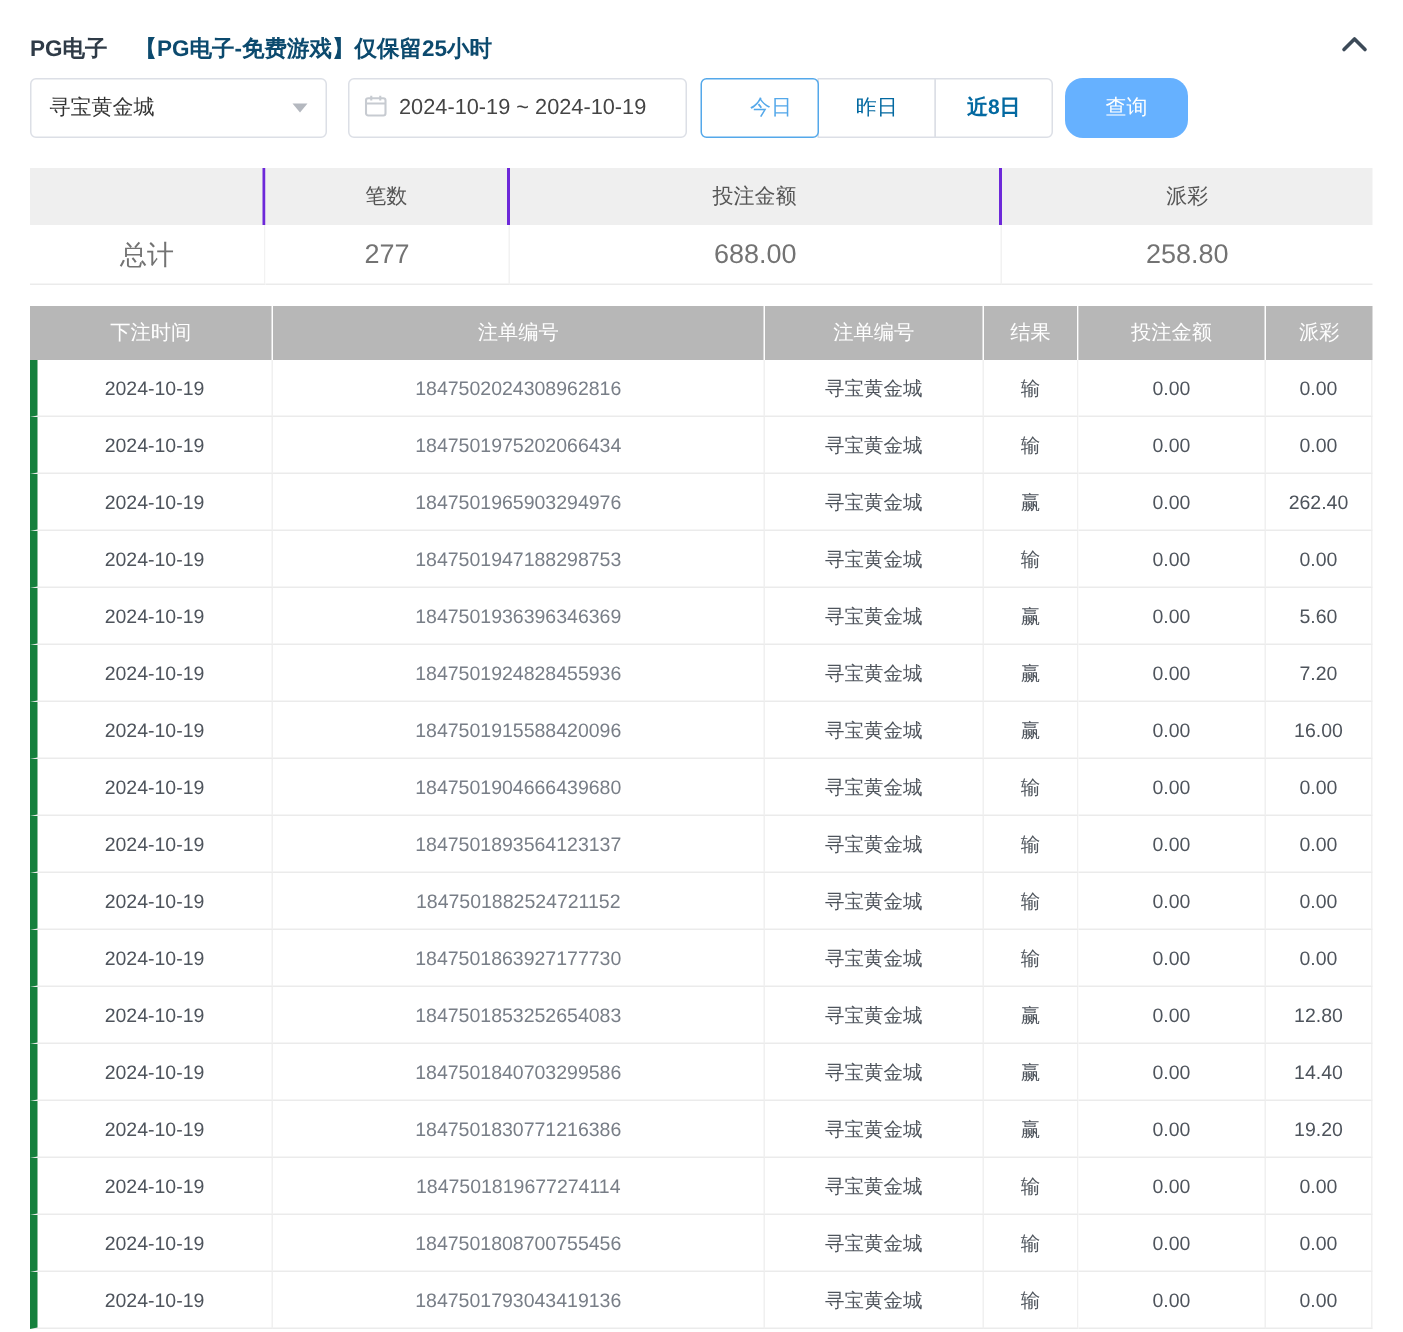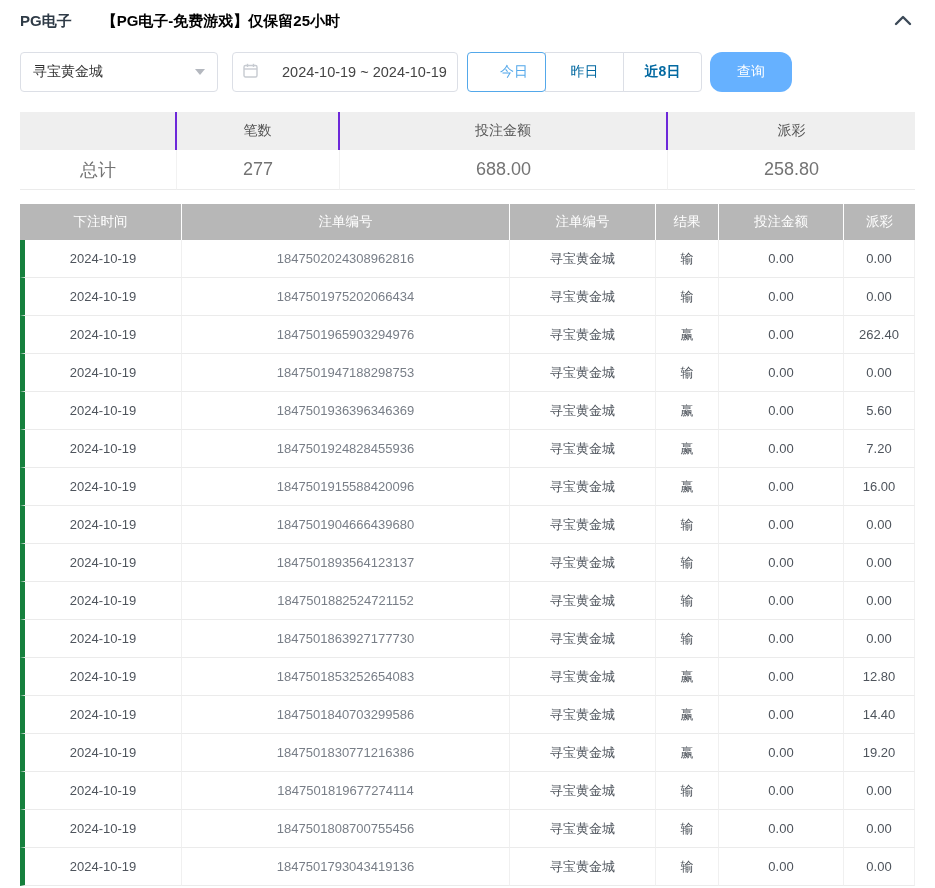--- a/index.html
+++ b/index.html
@@ -7,33 +7,33 @@
   body {
     width: 935px;
     font-family: "Liberation Sans", "DejaVu Sans", sans-serif;
     color: #333;
   }
   .panel { padding: 0 20px; }
 
   
   .panel-header {
     display: flex;
-    align-items: center;
+    align-items: flex-end;
     height: 42px;
   }
   .panel-title {
     font-size: 15px;
     font-weight: bold;
     color: #2f3b47;
   }
   .panel-notice {
-    margin-left: 30px;
+    margin-left: 18px;
     font-size: 15px;
     font-weight: bold;
-    color: #000000;
+    color: #0c4a6e;
   }
   .collapse-btn {
     margin-left: auto;
     width: 24px;
     height: 24px;
     display: flex;
     align-items: center;
     justify-content: center;
     cursor: pointer;
     background: none;
@@ -67,21 +67,21 @@
     border-top: 6px solid #b4b8bf;
   }
   .date-picker {
     margin-left: 14px;
     width: 226px;
     height: 40px;
     border: 1px solid #dcdfe6;
     border-radius: 4px;
     display: flex;
     align-items: center;
-    gap: 24px;
+    gap: 8px;
     padding: 0 10px;
     font-size: 14.5px;
     color: #444;
     cursor: pointer;
     background: #fff;
     white-space: nowrap;
   }
   .quick-group {
     margin-left: 9px;
     display: flex;

